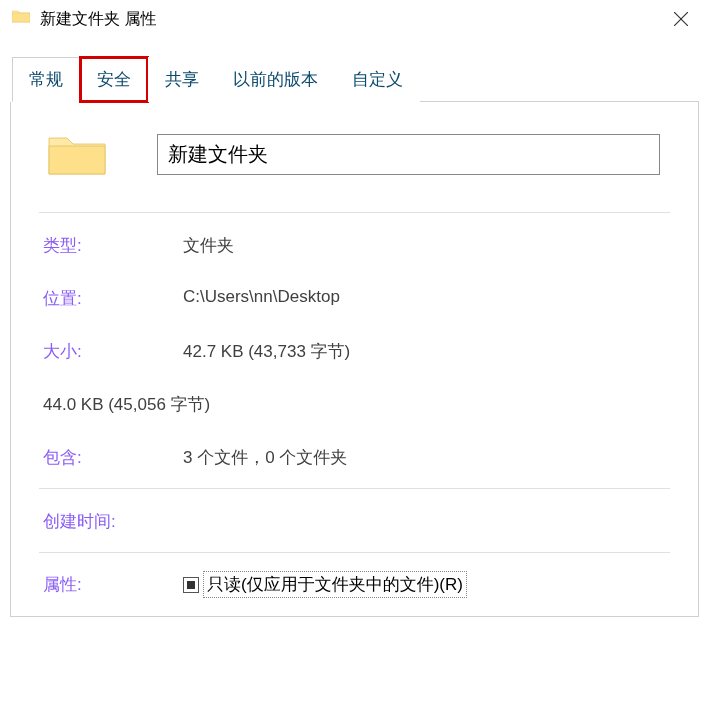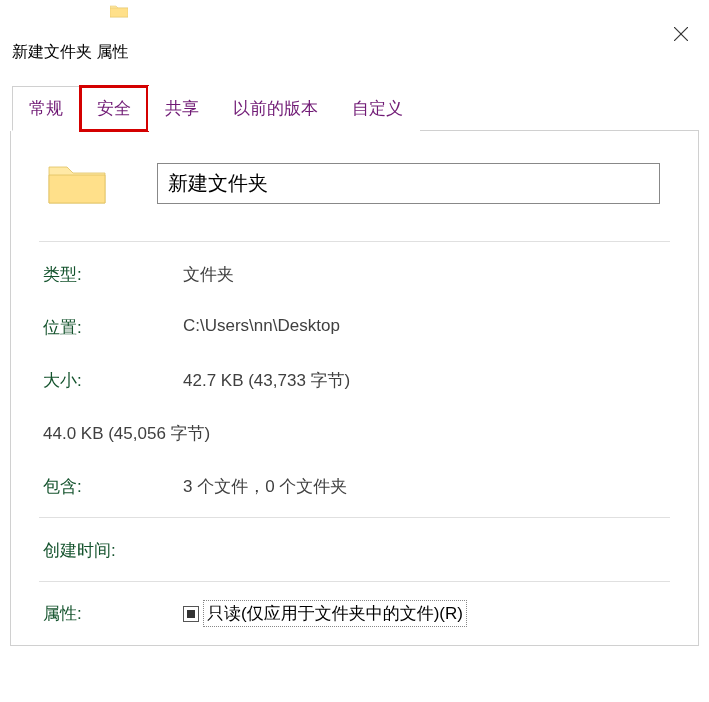--- a/index.html
+++ b/index.html
@@ -14,23 +14,22 @@
     }
     .titlebar {
       display: flex;
       align-items: center;
       justify-content: space-between;
       padding: 4px 8px 10px 12px;
       background: #fff;
     }
     .titlebar-left {
       display: flex;
-      align-items: flex-end;
-      gap: 24px;
-      flex-direction: column;
+      align-items: flex-start;
+      gap: 10px;
     }
     .folder-icon-sm {
       width: 18px;
       height: 14px;
       display: inline-block;
     }
     .title-text {
       font-size: 16px;
       color: #000;
     }
@@ -50,21 +49,21 @@
     }
     .tabs {
       display: flex;
       border-bottom: 1px solid #d0d0d0;
       position: relative;
       margin-left: 2px;
     }
     .tab {
       padding: 10px 16px 10px 16px;
       font-size: 17px;
-      color: #701a75;
+      color: #0c4a6e;
       cursor: pointer;
       border: 1px solid transparent;
       border-bottom: none;
       background: #fff;
       position: relative;
       top: 1px;
     }
     .tab.active {
       border: 1px solid #d0d0d0;
       border-bottom: 1px solid #fff;
@@ -105,21 +104,21 @@
       margin: 4px 0 6px 0;
     }
     .prop-row {
       display: flex;
       padding: 15px 0 15px 4px;
       font-size: 17px;
     }
     .prop-label {
       width: 140px;
       flex-shrink: 0;
-      color: #14532d;
+      color: #8b5cf6;
     }
     .prop-value {
       color: #404040;
     }
     .attr-row {
       display: flex;
       align-items: center;
       padding: 14px 0 0 4px;
       font-size: 17px;
     }

